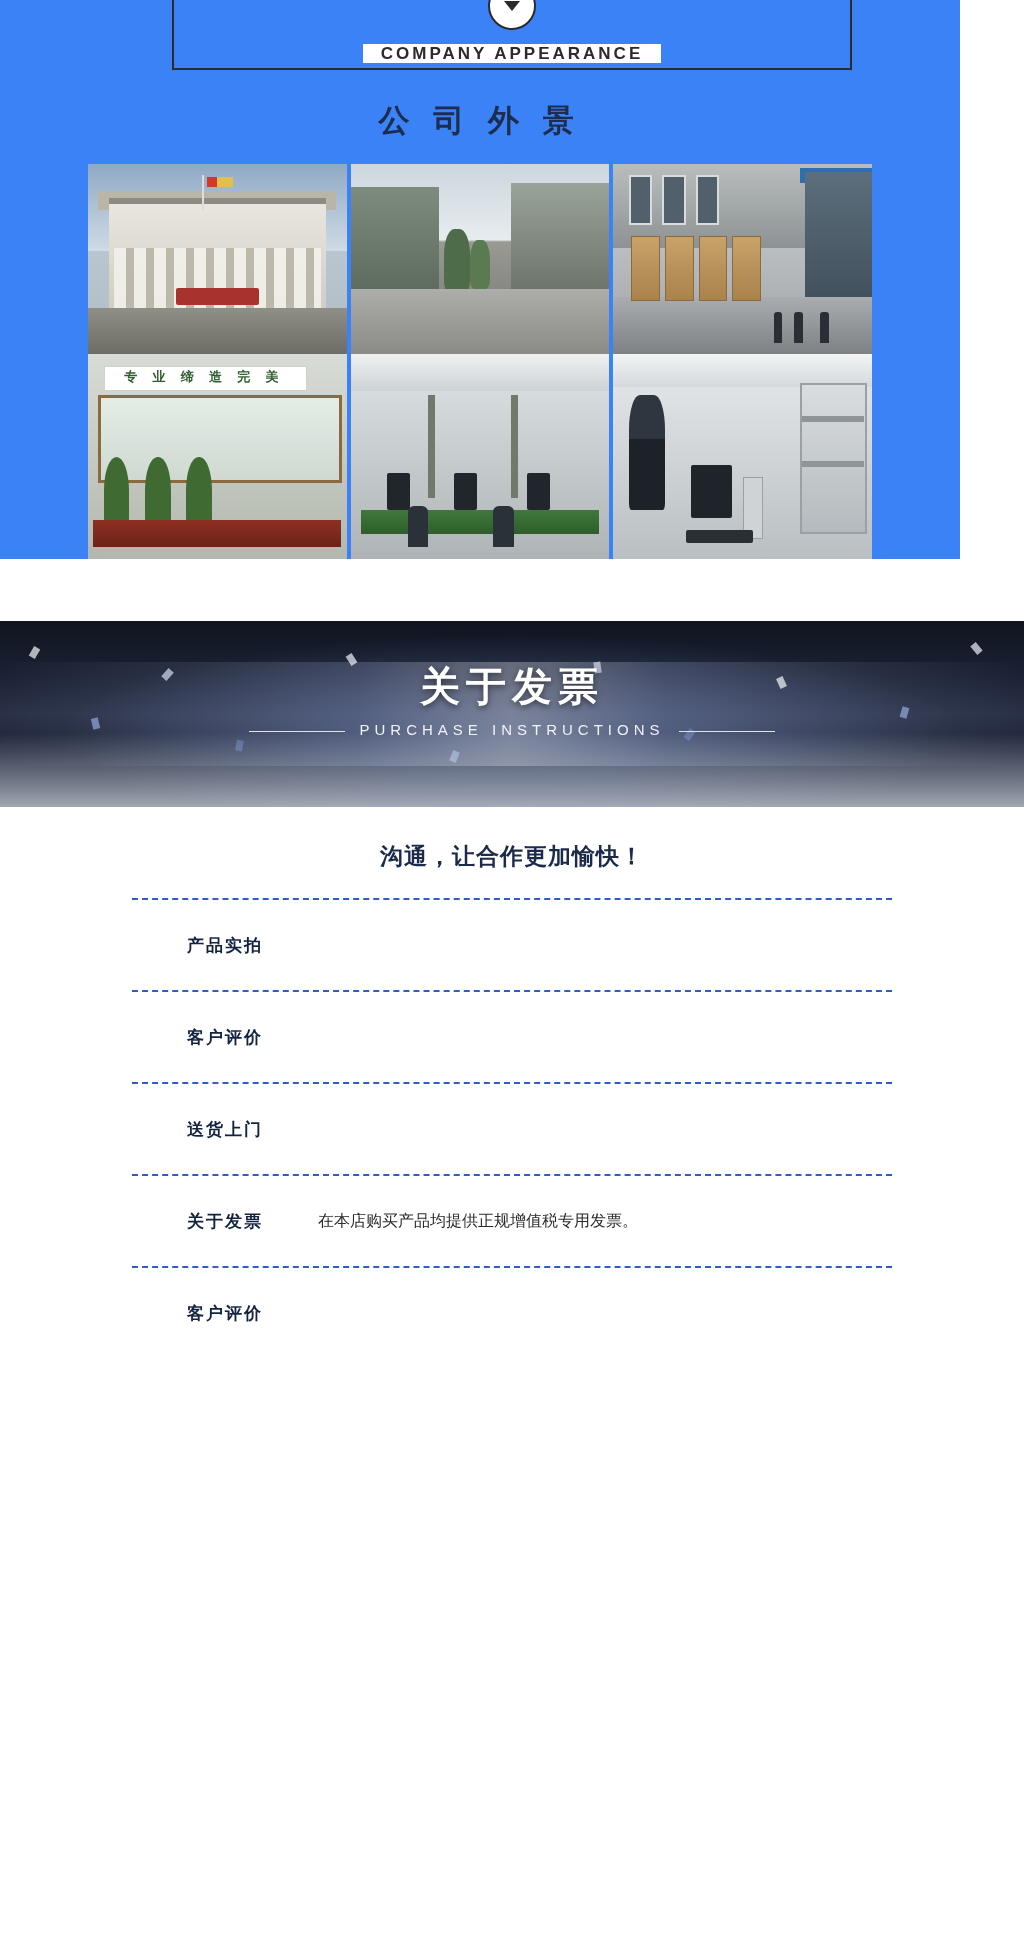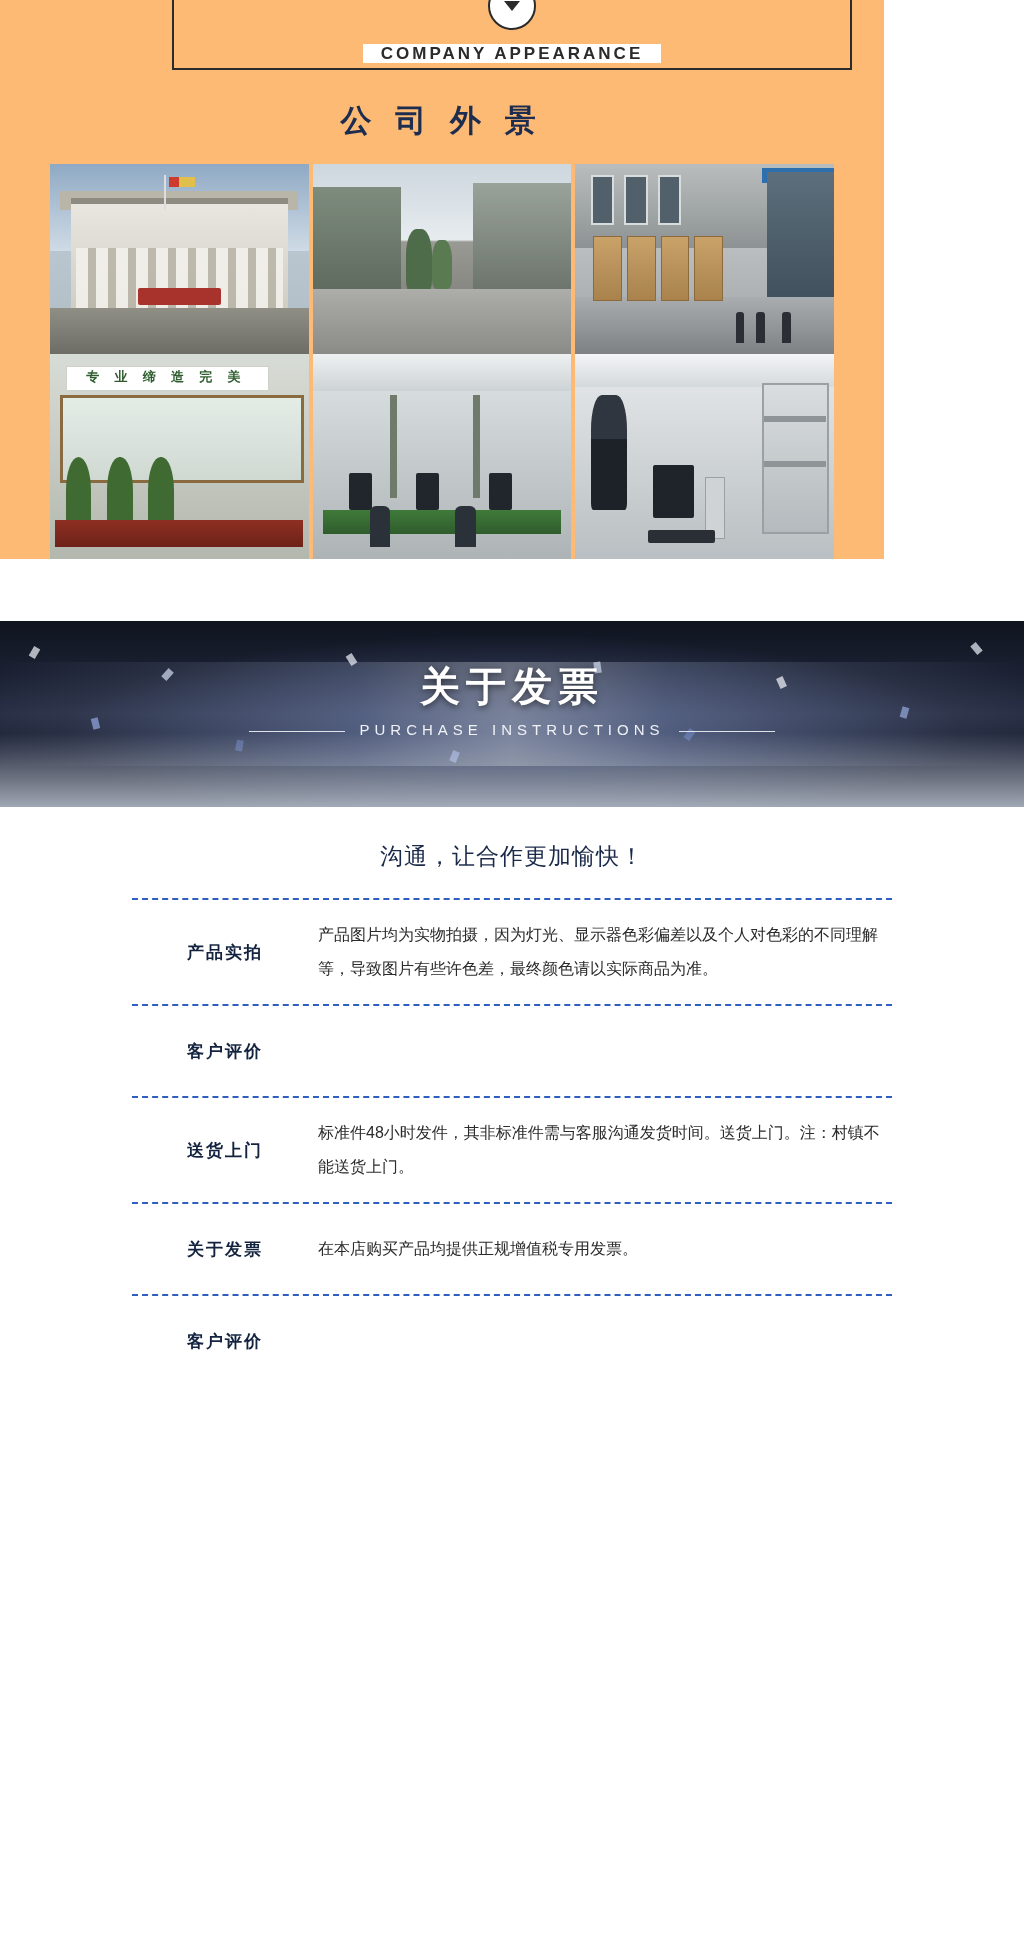--- a/index.html
+++ b/index.html
@@ -13,22 +13,22 @@
     color: #222;
   }
   .page {
     width: 1024px;
     position: relative;
     overflow: hidden;
   }
 
   
   .appearance-section {
-    width: 884px;
-    background: #fdba74;
+    width: 960px;
+    background: #3b82f6;
     padding-top: 0;
   }
 
   .frame-head {
     position: relative;
     width: 1024px;
     height: 86px;
   }
   .frame-box {
     position: absolute;
@@ -198,21 +198,21 @@
 
   
   .notice {
     width: 1024px;
     background: #ffffff;
     padding: 34px 0 40px 0;
   }
   .notice-head {
     text-align: center;
     font-size: 23px;
-    font-weight: normal;
+    font-weight: bold;
     color: #1b2a4a;
     margin-bottom: 26px;
     letter-spacing: 1px;
   }
   .notice-list {
     width: 760px;
     margin: 0 auto;
   }
   .dashed {
     border-top: 2px dashed #2f5fbe;
@@ -358,32 +358,30 @@
   </section>
 
   <section class="notice">
     <div class="notice-head">沟通，让合作更加愉快！</div>
 
     <div class="notice-list">
 
       <div class="dashed"></div>
       <div class="notice-row">
         <div class="notice-label">产品实拍</div>
-        <div class="notice-text">产品图片均为实物拍摄，因为灯光、显示器色彩偏差以及个人对色彩的不同理解等，导致图片有些许色差，最终颜色请以实际商品为准。</div>
       </div>
 
       <div class="dashed"></div>
       <div class="notice-row">
         <div class="notice-label">客户评价</div>
       </div>
 
       <div class="dashed"></div>
       <div class="notice-row">
         <div class="notice-label">送货上门</div>
-        <div class="notice-text">标准件48小时发件，其非标准件需与客服沟通发货时间。送货上门。注：村镇不能送货上门。</div>
       </div>
 
       <div class="dashed"></div>
       <div class="notice-row">
         <div class="notice-label">关于发票</div>
         <div class="notice-text">在本店购买产品均提供正规增值税专用发票。</div>
       </div>
 
       <div class="dashed"></div>
       <div class="notice-row">

